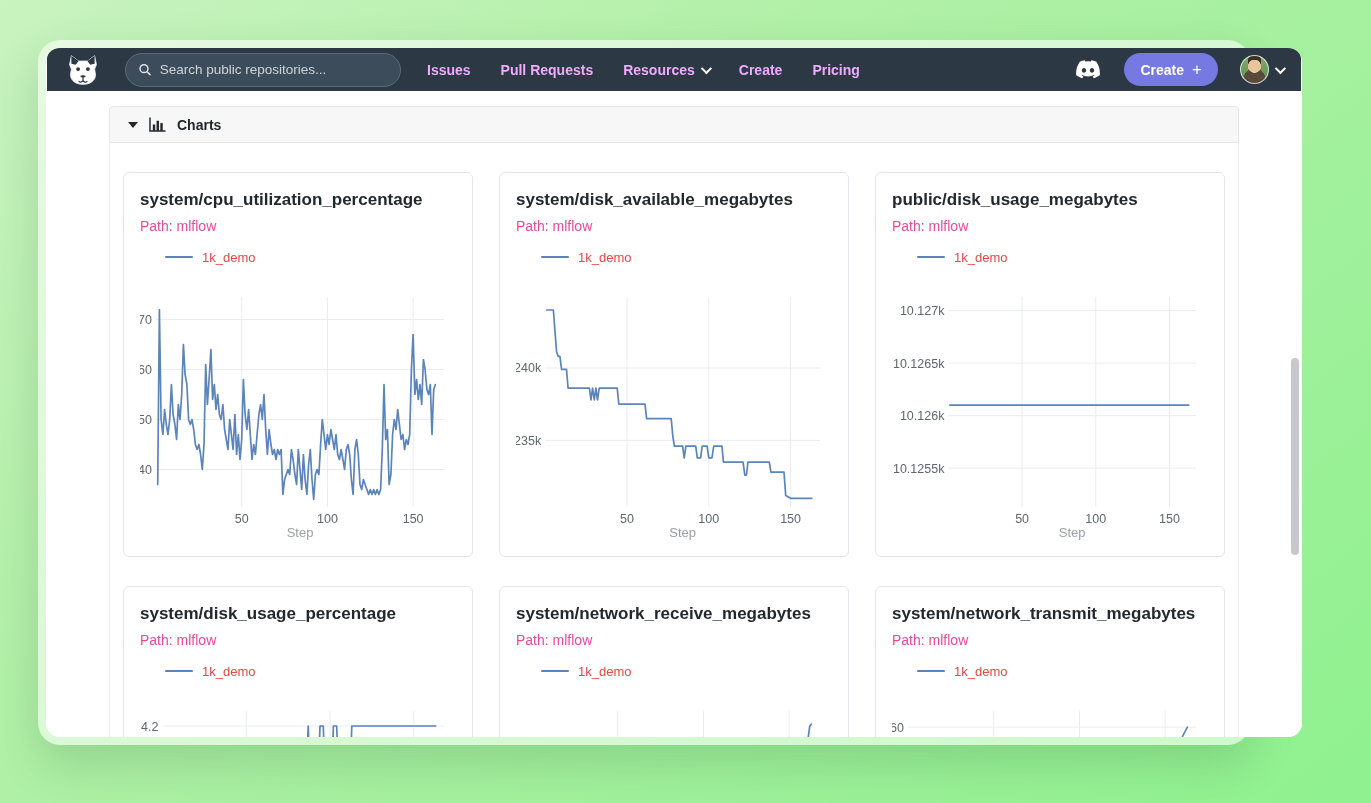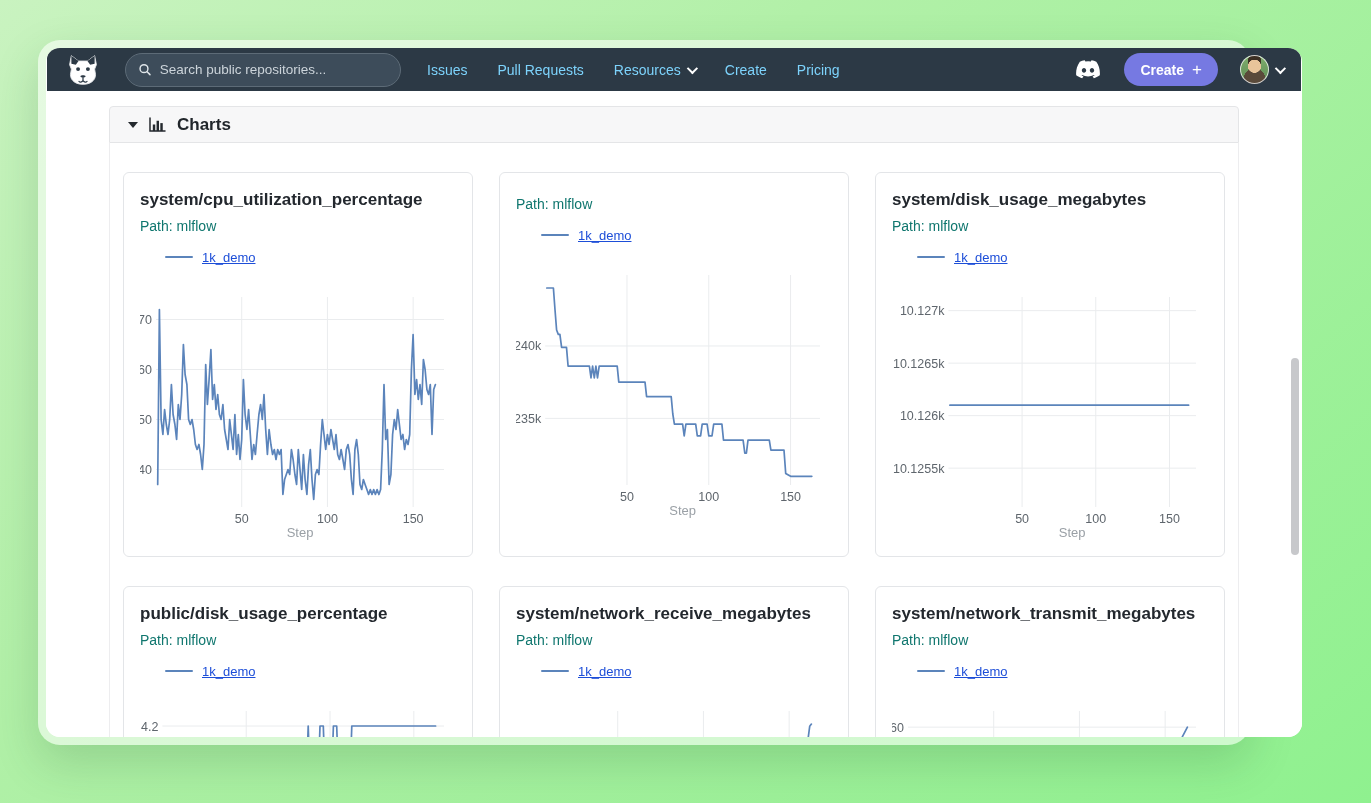--- a/index.html
+++ b/index.html
@@ -28,21 +28,21 @@
     width:276px; height:34px; background:#3d4c5a; border:1px solid #5d6b77;
     border-radius:17px; display:flex; align-items:center; padding:0 12px; gap:8px;
   }
   .search input {
     background:transparent; border:none; outline:none; color:#eef1f3;
     font-size:13.5px; width:100%; font-family:"Liberation Sans",sans-serif;
   }
   .search input::placeholder { color:#ccd4da; }
   .nav-links { display:flex; align-items:center; gap:30px; margin-left:4px; }
   .nav-link {
-    color:#7dd3fc; font-size:14px; font-weight:400; cursor:pointer; white-space:nowrap;
+    color:#f0abfc; font-size:14px; font-weight:700; cursor:pointer; white-space:nowrap;
     display:flex; align-items:center; gap:6px;
   }
   .chev { width:8px; height:8px; border-right:2px solid #fff; border-bottom:2px solid #fff;
     transform:rotate(45deg) translateY(-2px); display:inline-block; }
   .spacer { flex:1; }
   .discord { width:26px; height:20px; cursor:pointer; display:flex; align-items:center; }
   .create-btn {
     background:#7679e2; color:#fff; font-weight:700; font-size:14px;
     border:none; border-radius:17px; height:33px; padding:0 16px;
     display:flex; align-items:center; gap:8px; cursor:pointer;
@@ -62,36 +62,36 @@
   
   .content { position:relative; height:646px; background:#fff; }
   .charts-panel { width:1130px; margin:15px auto 0; }
   .panel-header {
     height:37px; background:#f7f7f8; border:1px solid #e4e5e7;
     border-radius:4px 4px 0 0; display:flex; align-items:center;
     padding:0 18px; gap:11px; cursor:pointer;
   }
   .caret-down { width:0; height:0; border-left:5px solid transparent;
     border-right:5px solid transparent; border-top:6px solid #24292e; }
-  .panel-title { font-size:17px; font-weight:700; color:#21262b; }
+  .panel-title { font-size:14px; font-weight:700; color:#21262b; }
   .panel-body {
     border:1px solid #ededef; border-top:none;
     padding:29px 13px; display:grid;
     grid-template-columns:repeat(3, 1fr); gap:29px 26px;
   }
   .card {
     background:#fff; border:1px solid #e3e5e8; border-radius:6px;
     height:385px; padding:16px 16px 16px; overflow:hidden;
   }
   .card-title { font-size:17px; font-weight:700; color:#23282e; line-height:22px;
     white-space:nowrap; overflow:hidden; }
-  .card-path { font-size:14px; color:#0f766e; margin-top:6px; line-height:18px; }
+  .card-path { font-size:14px; color:#ec4899; margin-top:6px; line-height:18px; }
   .legend { display:flex; align-items:center; gap:9px; margin:14px 0 0 25px; height:16px; }
   .legend-line { width:28px; height:2.5px; border-radius:2px; background:#5b84bb; cursor:pointer; }
-  .legend-label { font-size:13px; color:#1d4ed8; cursor:pointer;text-decoration:underline; }
+  .legend-label { font-size:13px; color:#ef4444; cursor:pointer; }
   .plot { margin-top:24px; cursor:crosshair; }
   
   .scroll-thumb {
     position:absolute; right:3px; top:252px; width:8px; height:197px;
     background:#c7c8cb; border-radius:4px; cursor:grab;
   }
 </style>
 </head>
 <body>
 
@@ -186,20 +186,21 @@
                   <line x1="16" y1="80.5" x2="304" y2="80.5" stroke="#eaecee" stroke-width="1"></line>
                   <text x="12" y="85" font-size="12.5" fill="#5f666d" text-anchor="end">60</text>
                   <line x1="16" y1="30.5" x2="304" y2="30.5" stroke="#eaecee" stroke-width="1"></line>
                   <text x="12" y="35" font-size="12.5" fill="#5f666d" text-anchor="end">70</text>
                   <text x="160" y="248" font-size="13" fill="#9aa0a6" text-anchor="middle">Step</text>
                   <polyline points="17.7,195.5 19.4,20.5 21.1,130.5 22.9,145.5 24.6,120.5 26.3,135.5 28.0,145.5 29.7,130.5 31.4,95.5 33.1,125.5 34.9,135.5 36.6,150.5 38.3,115.5 40.0,130.5 41.7,105.5 43.4,55.5 45.1,85.5 46.9,95.5 48.6,130.5 50.3,135.5 52.0,130.5 53.7,140.5 55.4,155.5 57.1,160.5 58.9,155.5 60.6,165.5 62.3,180.5 64.0,155.5 65.7,75.5 67.4,115.5 69.1,90.5 70.9,60.5 72.6,110.5 74.3,95.5 76.0,120.5 77.7,105.5 79.4,125.5 81.1,130.5 82.9,115.5 84.6,140.5 86.3,150.5 88.0,160.5 89.7,130.5 91.4,145.5 93.1,160.5 94.9,125.5 96.6,165.5 98.3,145.5 100.0,170.5 101.7,150.5 103.4,90.5 105.1,125.5 106.9,140.5 108.6,120.5 110.3,145.5 112.0,170.5 113.7,155.5 115.4,165.5 117.1,145.5 118.9,125.5 120.6,115.5 122.3,130.5 124.0,105.5 125.7,140.5 127.4,165.5 129.1,140.5 130.9,155.5 132.6,165.5 134.3,160.5 136.0,170.5 137.7,160.5 139.4,165.5 141.1,160.5 142.9,205.5 144.6,190.5 146.3,185.5 148.0,180.5 149.7,185.5 151.4,160.5 153.1,170.5 154.9,185.5 156.6,195.5 158.3,160.5 160.0,180.5 161.7,200.5 163.4,165.5 165.1,190.5 166.9,205.5 168.6,175.5 170.3,160.5 172.0,190.5 173.7,210.5 175.4,185.5 177.1,180.5 178.9,185.5 180.6,155.5 182.3,130.5 184.0,145.5 185.7,160.5 187.4,145.5 189.1,155.5 190.9,140.5 192.6,150.5 194.3,160.5 196.0,145.5 197.7,165.5 199.4,170.5 201.1,160.5 202.9,170.5 204.6,180.5 206.3,160.5 208.0,155.5 209.7,165.5 211.4,190.5 213.1,205.5 214.9,160.5 216.6,150.5 218.3,165.5 220.0,195.5 221.7,200.5 223.4,190.5 225.1,195.5 226.9,200.5 228.6,205.5 230.3,200.5 232.0,205.5 233.7,200.5 235.4,205.5 237.1,200.5 238.9,205.5 240.6,200.5 242.3,160.5 244.0,95.5 245.7,150.5 247.4,140.5 249.1,195.5 250.9,185.5 252.6,145.5 254.3,130.5 256.0,140.5 257.7,120.5 259.4,135.5 261.1,150.5 262.9,145.5 264.6,160.5 266.3,150.5 268.0,155.5 269.7,145.5 271.4,80.5 273.1,45.5 274.9,105.5 276.6,90.5 278.3,110.5 280.0,95.5 281.7,115.5 283.4,70.5 285.1,80.5 286.9,100.5 288.6,105.5 290.3,95.5 292.0,145.5 293.7,100.5 295.4,95.5" fill="none" stroke="#5b84bb" stroke-width="1.7" stroke-linejoin="round" stroke-linecap="round"></polyline>
                 </svg></div>
           </div>
 
           <div class="card">
+            <div class="card-title">system/disk_available_megabytes</div>
             <div class="card-path">Path: mlflow</div>
             <div class="legend">
               <span class="legend-line"></span>
               <span class="legend-label">1k_demo</span>
             </div>
             <div class="plot"><svg width="316" height="252" font-family="Liberation Sans, sans-serif">
                   <line x1="110.9857142857143" y1="8" x2="110.9857142857143" y2="218" stroke="#eaecee" stroke-width="1"></line>
                   <text x="110.9857142857143" y="234" font-size="12.5" fill="#5f666d" text-anchor="middle">50</text>
                   <line x1="192.77142857142857" y1="8" x2="192.77142857142857" y2="218" stroke="#eaecee" stroke-width="1"></line>
                   <text x="192.77142857142857" y="234" font-size="12.5" fill="#5f666d" text-anchor="middle">100</text>
@@ -208,21 +209,21 @@
                   <line x1="29.2" y1="151.37931034482767" x2="304" y2="151.37931034482767" stroke="#eaecee" stroke-width="1"></line>
                   <text x="25.2" y="155.87931034482767" font-size="12.5" fill="#5f666d" text-anchor="end">235k</text>
                   <line x1="29.2" y1="78.96551724137939" x2="304" y2="78.96551724137939" stroke="#eaecee" stroke-width="1"></line>
                   <text x="25.2" y="83.46551724137939" font-size="12.5" fill="#5f666d" text-anchor="end">240k</text>
                   <text x="166.6" y="248" font-size="13" fill="#9aa0a6" text-anchor="middle">Step</text>
                   <polyline points="30.8,21.0 37.4,21.0 39.0,42.8 40.6,63.0 42.3,67.4 43.9,67.4 45.6,80.4 50.5,80.4 52.1,99.2 73.4,99.2 75.0,110.8 76.6,99.2 78.3,110.8 79.9,99.2 81.5,110.8 83.2,99.2 101.2,99.2 102.8,115.2 129.0,115.2 130.6,129.7 155.2,129.7 156.8,147.0 158.4,157.2 166.6,157.2 168.2,168.8 169.9,157.2 179.7,157.2 181.3,168.8 184.6,168.8 186.2,157.2 191.1,157.2 192.8,168.8 196.0,168.8 197.7,157.2 205.9,157.2 207.5,173.1 227.1,173.1 228.8,186.1 230.4,186.1 232.0,173.1 253.3,173.1 254.9,183.2 268.0,183.2 269.7,206.4 274.6,209.3 295.8,209.3" fill="none" stroke="#5b84bb" stroke-width="1.7" stroke-linejoin="round" stroke-linecap="round"></polyline>
                 </svg></div>
           </div>
 
           <div class="card">
-            <div class="card-title">system/disk_usage_megabytes</div>
+            <div class="card-title">public/disk_usage_megabytes</div>
             <div class="card-path">Path: mlflow</div>
             <div class="legend">
               <span class="legend-line"></span>
               <span class="legend-label">1k_demo</span>
             </div>
             <div class="plot"><svg width="316" height="252" font-family="Liberation Sans, sans-serif">
                   <line x1="130.09047619047618" y1="8" x2="130.09047619047618" y2="218" stroke="#eaecee" stroke-width="1"></line>
                   <text x="130.09047619047618" y="234" font-size="12.5" fill="#5f666d" text-anchor="middle">50</text>
                   <line x1="203.78095238095239" y1="8" x2="203.78095238095239" y2="218" stroke="#eaecee" stroke-width="1"></line>
                   <text x="203.78095238095239" y="234" font-size="12.5" fill="#5f666d" text-anchor="middle">100</text>
@@ -235,21 +236,21 @@
                   <line x1="56.4" y1="74.1499999999571" x2="304" y2="74.1499999999571" stroke="#eaecee" stroke-width="1"></line>
                   <text x="52.4" y="78.6499999999571" font-size="12.5" fill="#5f666d" text-anchor="end">10.1265k</text>
                   <line x1="56.4" y1="21.649999999863844" x2="304" y2="21.649999999863844" stroke="#eaecee" stroke-width="1"></line>
                   <text x="52.4" y="26.149999999863844" font-size="12.5" fill="#5f666d" text-anchor="end">10.127k</text>
                   <text x="180.2" y="248" font-size="13" fill="#9aa0a6" text-anchor="middle">Step</text>
                   <polyline points="57.9,116.2 296.6,116.2" fill="none" stroke="#5b84bb" stroke-width="1.7" stroke-linejoin="round" stroke-linecap="round"></polyline>
                 </svg></div>
           </div>
 
           <div class="card">
-            <div class="card-title">public/disk_usage_percentage</div>
+            <div class="card-title">system/disk_usage_percentage</div>
             <div class="card-path">Path: mlflow</div>
             <div class="legend">
               <span class="legend-line"></span>
               <span class="legend-label">1k_demo</span>
             </div>
             <div class="plot"><svg width="316" height="252" font-family="Liberation Sans, sans-serif">
                   <line x1="106.2095238095238" y1="8" x2="106.2095238095238" y2="218" stroke="#eaecee" stroke-width="1"></line>
                   <text x="106.2095238095238" y="234" font-size="12.5" fill="#5f666d" text-anchor="middle">50</text>
                   <line x1="190.01904761904763" y1="8" x2="190.01904761904763" y2="218" stroke="#eaecee" stroke-width="1"></line>
                   <text x="190.01904761904763" y="234" font-size="12.5" fill="#5f666d" text-anchor="middle">100</text>

